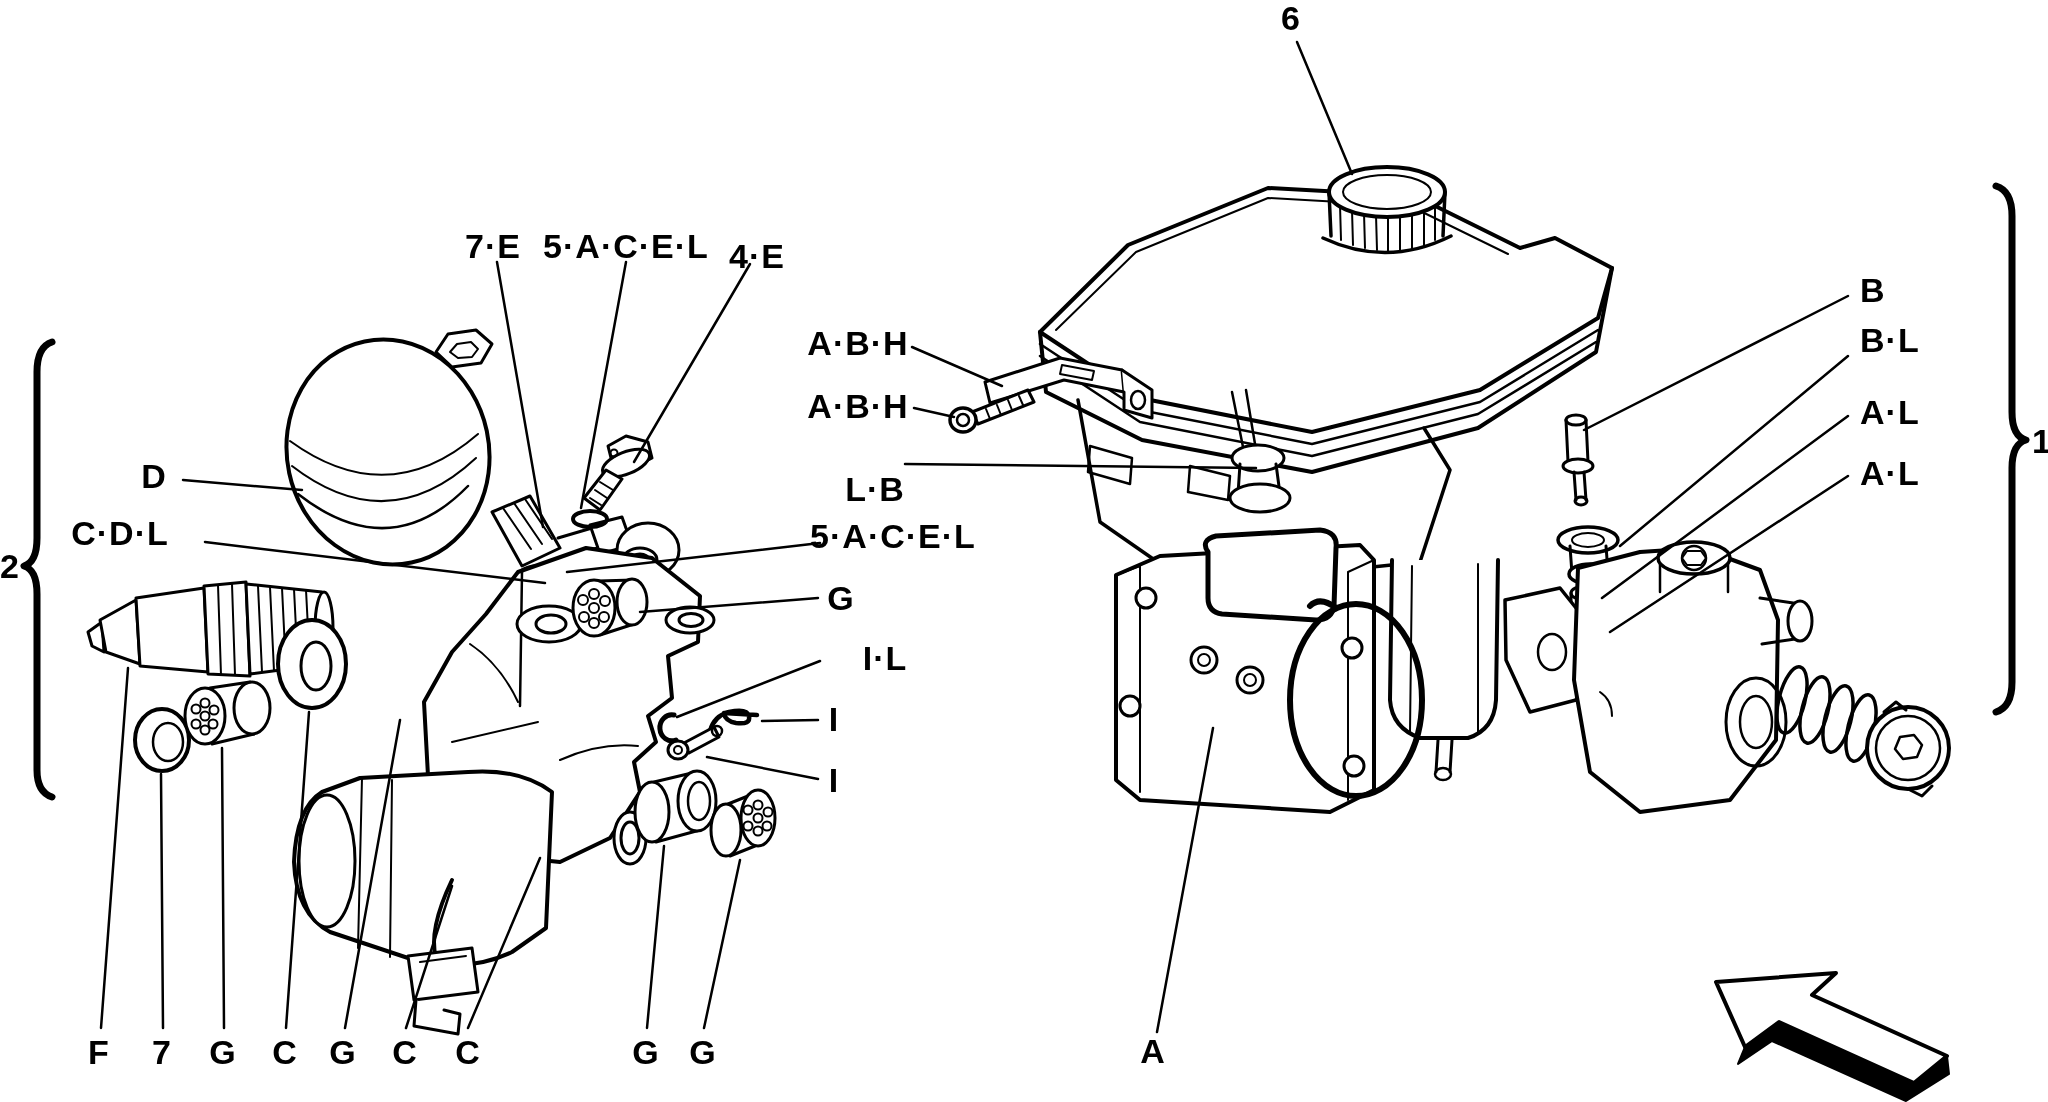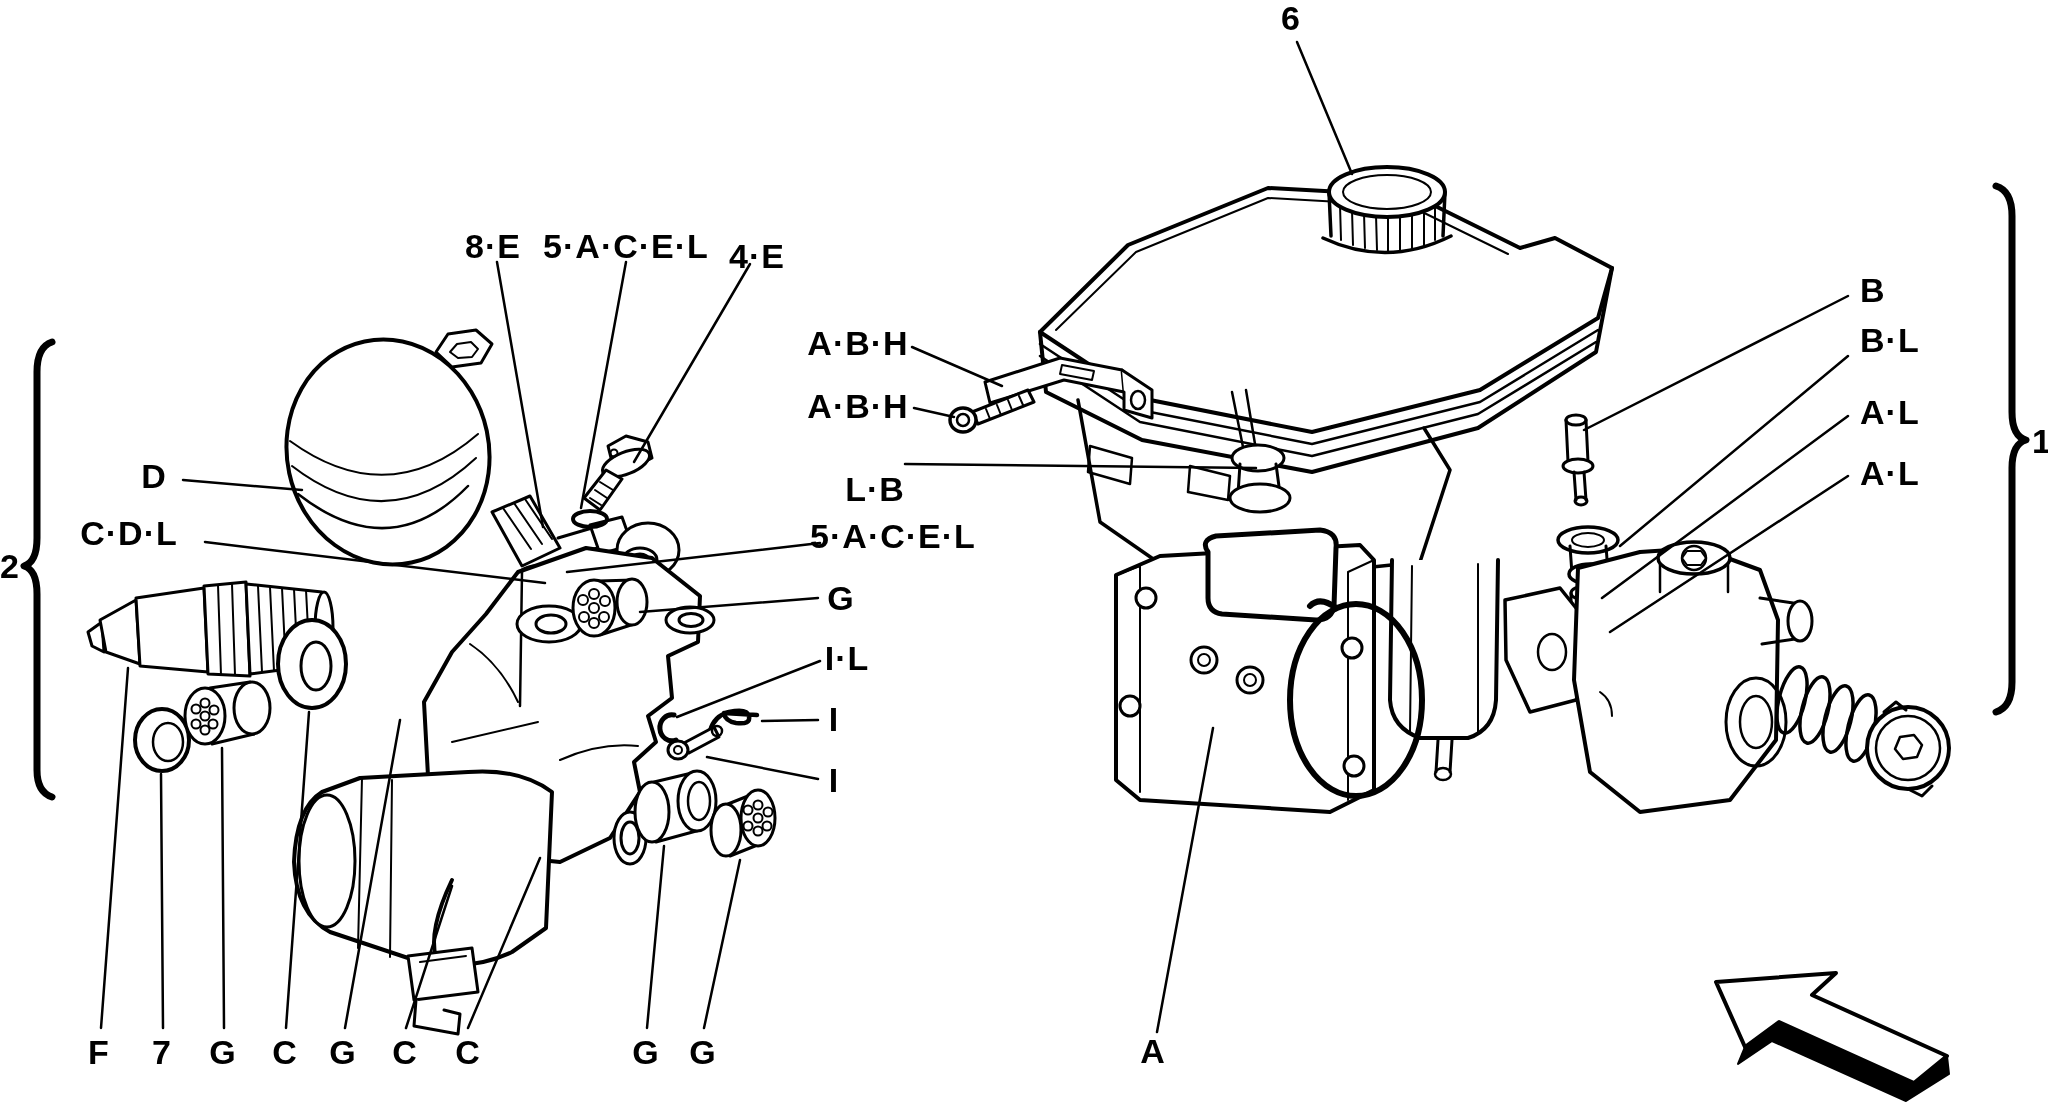--- a/index.html
+++ b/index.html
@@ -309,37 +309,37 @@
     <path d="M 52,342 Q 37,347 37,372 L 37,538 Q 37,562 24,566 Q 37,570 37,594 L 37,770 Q 37,792 52,797" stroke-width="7"></path>
   </g>
 
   <g>
     <path d="M 1745,1047 L 1779,1022 L 1914,1083 L 1947,1056 L 1949,1074 L 1906,1101 L 1772,1041 L 1738,1064 Z" fill="#000" stroke-width="2"></path>
     <path d="M 1716,982 L 1836,973 L 1812,995 L 1947,1056 L 1914,1083 L 1779,1022 L 1745,1047 Z" fill="#fff" stroke-width="4"></path>
   </g>
 </svg>
 
   <div class="lbl" style="left:1291px;top:18px">6</div>
-  <div class="lbl" style="left:493px;top:246px">8·E</div>
+  <div class="lbl" style="left:493px;top:246px">7·E</div>
   <div class="lbl" style="left:626px;top:246px">5·A·C·E·L</div>
   <div class="lbl" style="left:757px;top:256px">4·E</div>
   <div class="lbl" style="left:858px;top:343px">A·B·H</div>
   <div class="lbl" style="left:858px;top:406px">A·B·H</div>
   <div class="lbl la" style="left:1860px;top:290px">B</div>
   <div class="lbl la" style="left:1860px;top:340px">B·L</div>
   <div class="lbl la" style="left:1860px;top:412px">A·L</div>
   <div class="lbl la" style="left:1860px;top:473px">A·L</div>
   <div class="lbl la" style="left:2032px;top:441px">1</div>
   <div class="lbl" style="left:875px;top:489px">L·B</div>
   <div class="lbl" style="left:154px;top:476px">D</div>
-  <div class="lbl" style="left:129px;top:533px">C·D·L</div>
+  <div class="lbl" style="left:120px;top:533px">C·D·L</div>
   <div class="lbl la" style="left:0px;top:566px">2</div>
   <div class="lbl" style="left:893px;top:536px">5·A·C·E·L</div>
   <div class="lbl" style="left:841px;top:598px">G</div>
-  <div class="lbl" style="left:847px;top:658px">I·L</div>
+  <div class="lbl" style="left:885px;top:658px">I·L</div>
   <div class="lbl" style="left:834px;top:719px">I</div>
   <div class="lbl" style="left:834px;top:780px">I</div>
   <div class="lbl" style="left:99px;top:1052px">F</div>
   <div class="lbl" style="left:162px;top:1052px">7</div>
   <div class="lbl" style="left:223px;top:1052px">G</div>
   <div class="lbl" style="left:285px;top:1052px">C</div>
   <div class="lbl" style="left:343px;top:1052px">G</div>
   <div class="lbl" style="left:405px;top:1052px">C</div>
   <div class="lbl" style="left:468px;top:1052px">C</div>
   <div class="lbl" style="left:646px;top:1052px">G</div>

